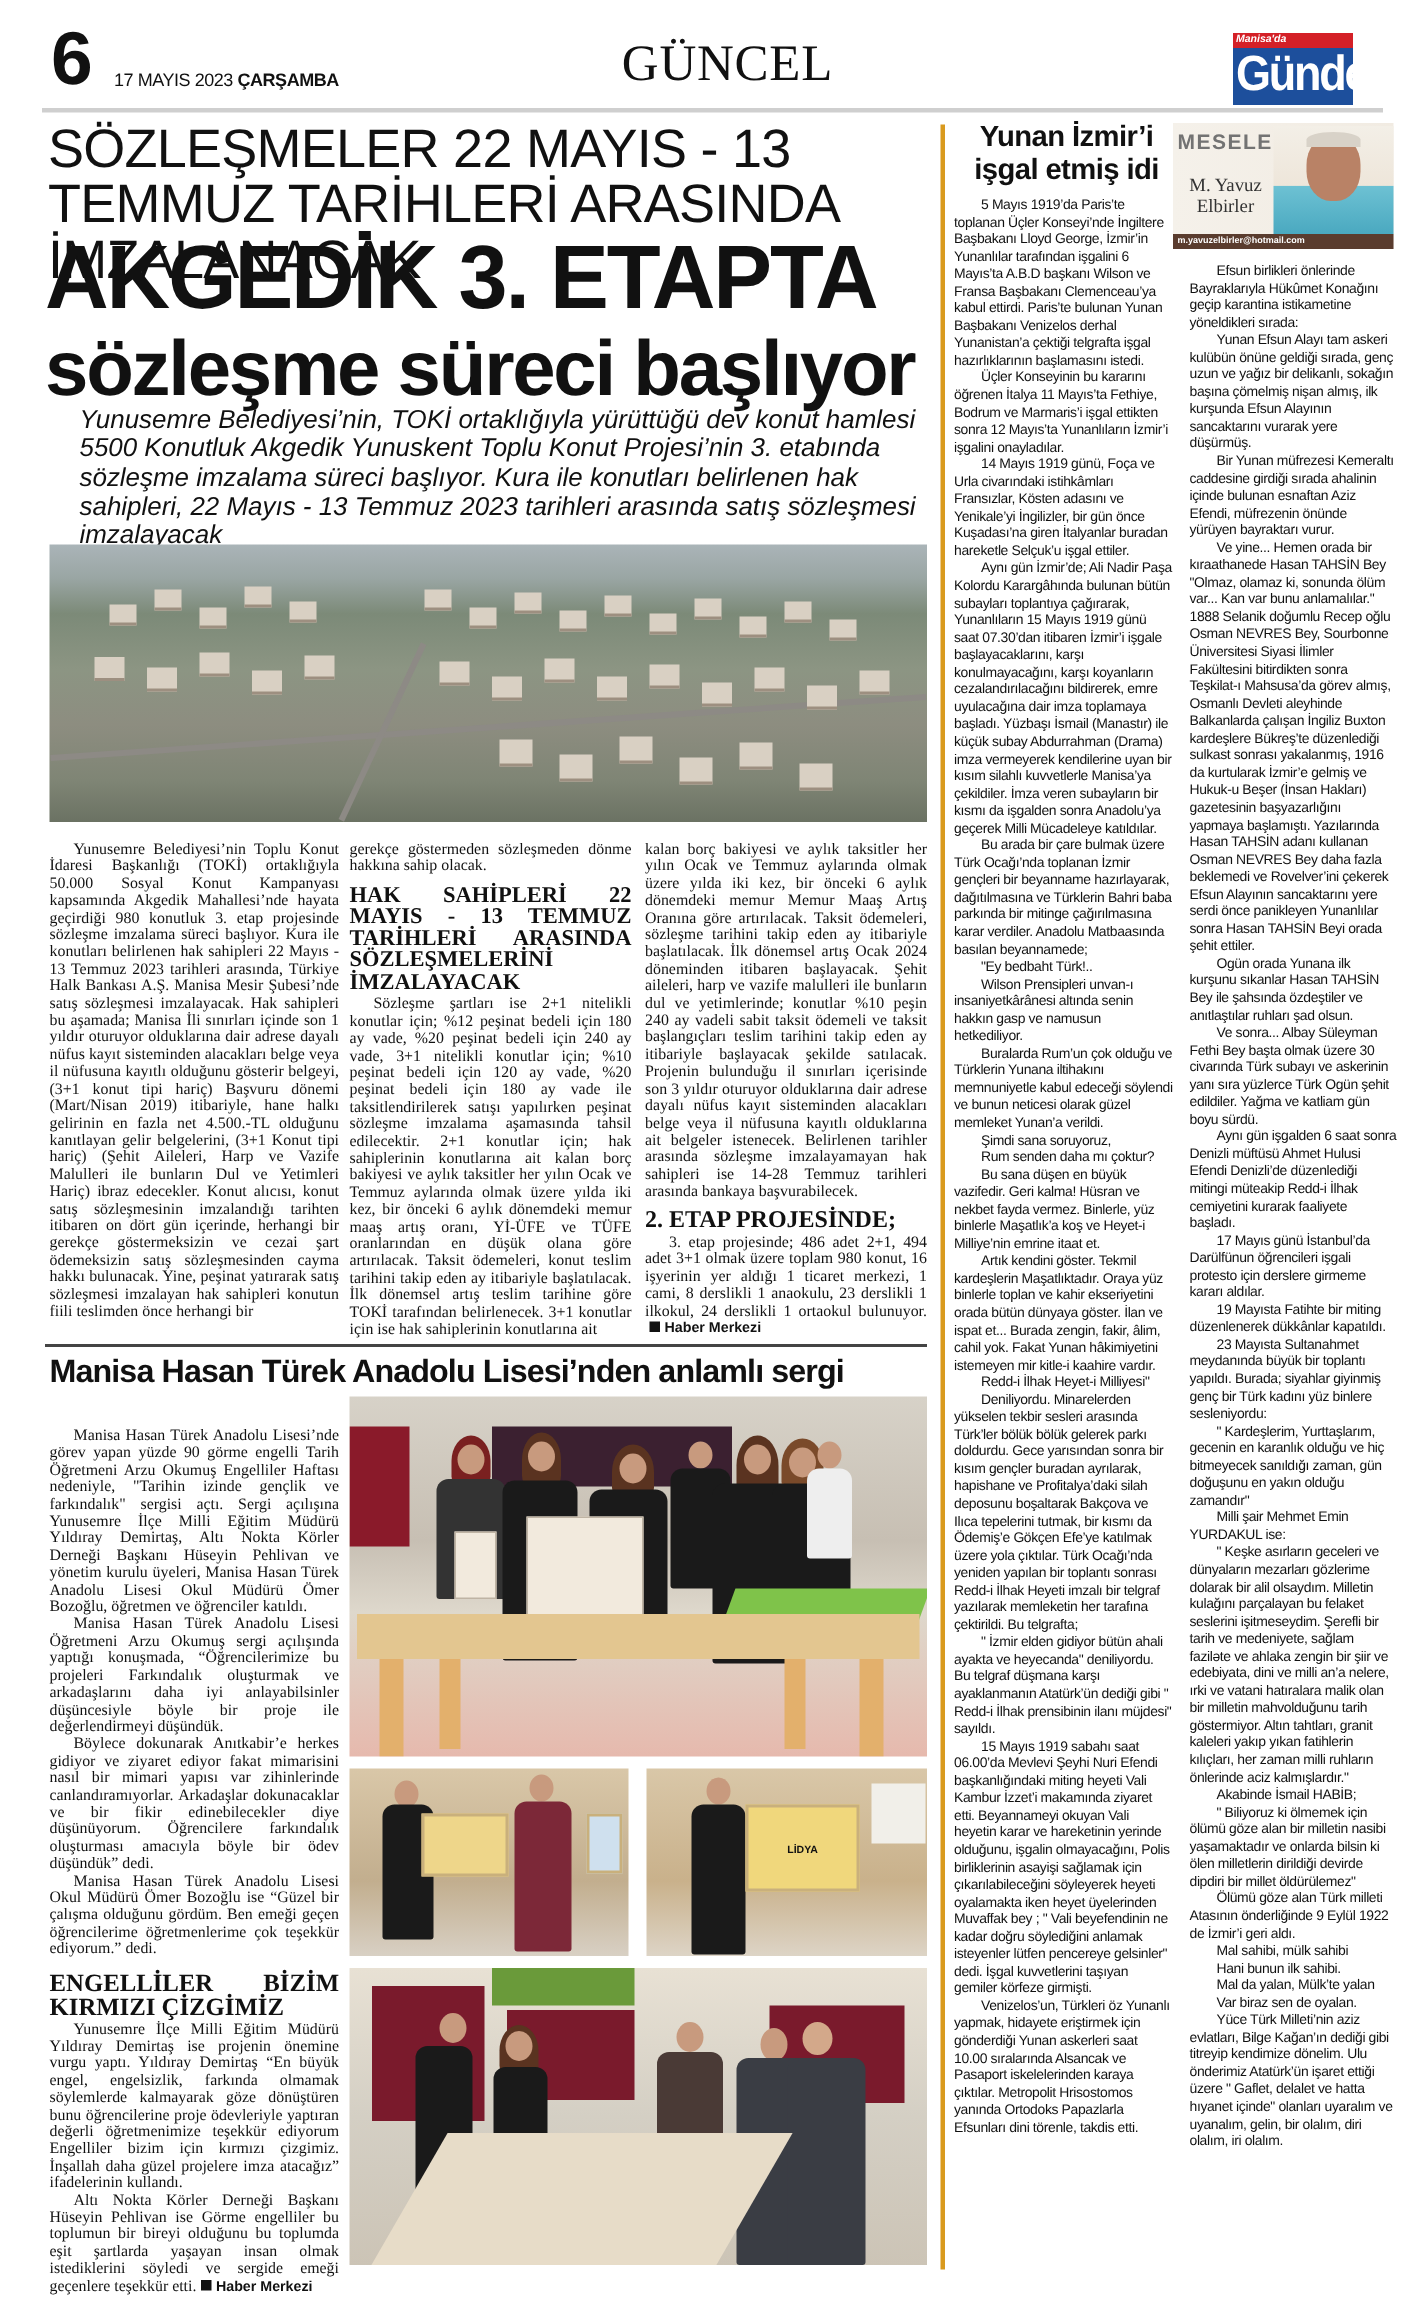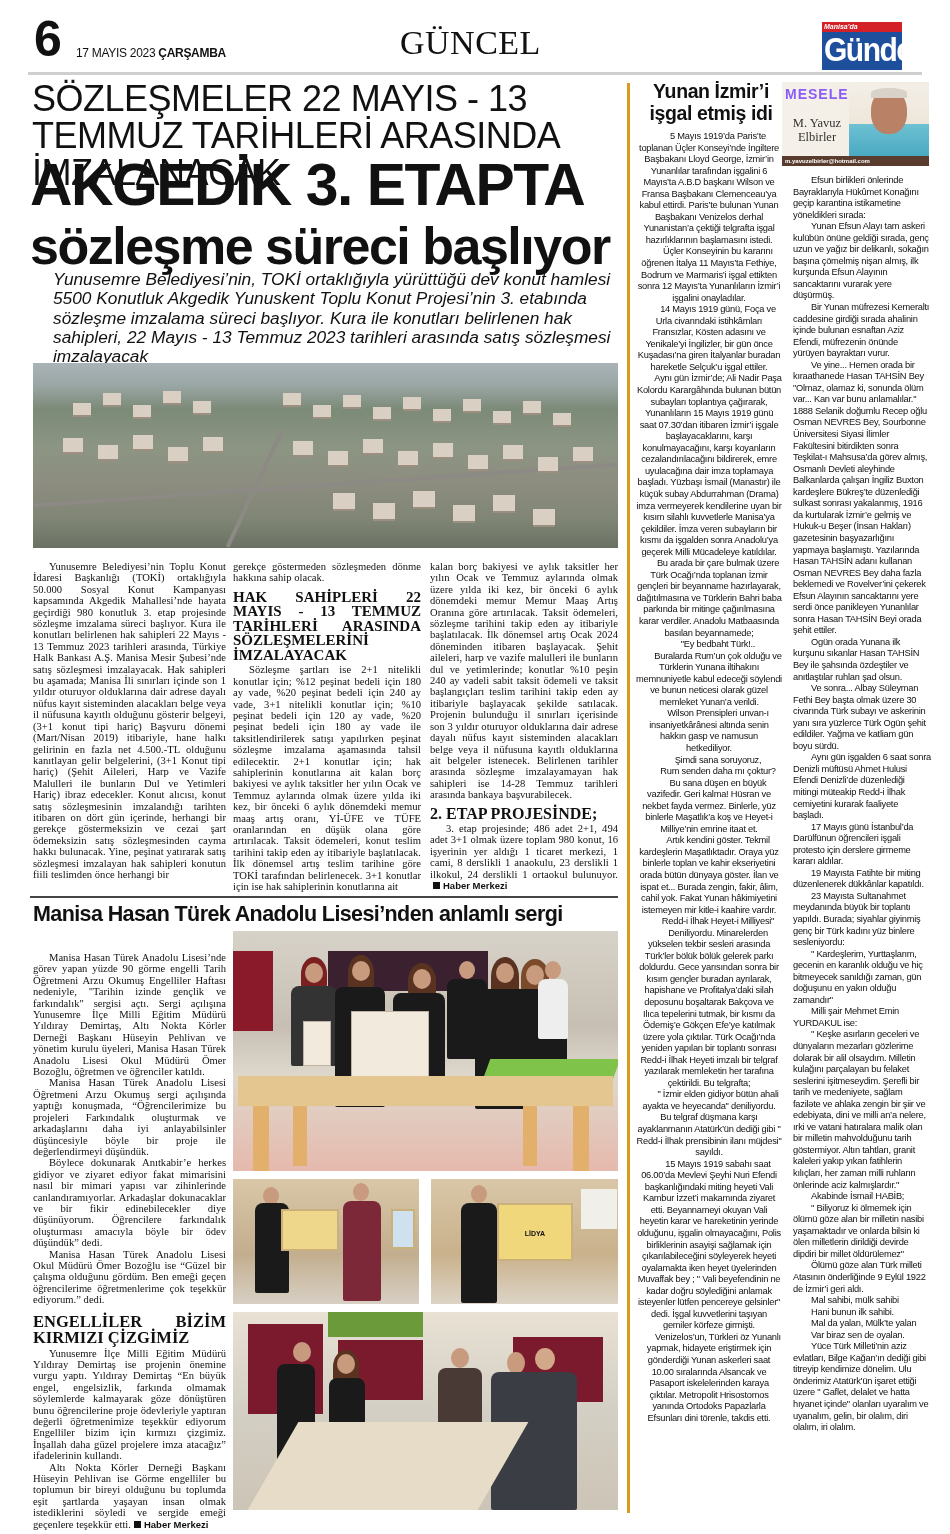--- a/index.html
+++ b/index.html
@@ -3,21 +3,21 @@
 <meta charset="utf-8">
 <style>
   * { box-sizing: border-box; margin: 0; padding: 0; }
   body { width: 950px; height: 1534px; background: #fff; position: relative; overflow: hidden; font-family: "Liberation Serif", serif; color: #111; }
   .abs { position: absolute; }
 
   
   #page-num { left: 34px; top: 14px; font-family: "Liberation Sans", sans-serif; font-weight: bold; font-size: 50px; line-height: 50px; }
   #date { left: 76px; top: 46px; font-family: "Liberation Sans", sans-serif; font-size: 12px; letter-spacing: -0.3px; }
   #date b { font-weight: bold; }
-  #section { left: 400px; top: 24px; width: 170px; font-family: "Liberation Serif", serif; font-size: 34px; letter-spacing: 0.5px; }
+  #section { left: 400px; top: 24px; width: 170px; text-align: center; font-family: "Liberation Serif", serif; font-size: 34px; letter-spacing: 0.5px; }
   #logo { left: 822px; top: 22px; width: 80px; height: 48px; background: #1d4f9c; overflow: hidden; }
   #logo .top { height: 10px; background: #d42027; font-family: "Liberation Sans", sans-serif; font-size: 7px; color: #fff; font-style: italic; font-weight: bold; padding-left: 2px; line-height: 10px; }
   #logo .name { font-family: "Liberation Sans", sans-serif; color: #fff; font-weight: bold; font-size: 30px; line-height: 36px; letter-spacing: -1.5px; padding-left: 2px; transform: scaleY(1.1); }
   #head-rule { left: 28px; top: 72px; width: 894px; height: 3px; background: #cfcfcf; }
 
   
   #kicker { left: 32px; top: 80px; width: 585px; font-family: "Liberation Sans", sans-serif; font-size: 36px; line-height: 37px; font-weight: normal; letter-spacing: -0.5px; transform-origin: left; }
   #headline1 { left: 30px; top: 152px; width: 590px; font-family: "Liberation Sans", sans-serif; font-weight: 900; font-size: 60px; line-height: 66px; letter-spacing: -1.5px; transform: scaleX(0.98); transform-origin: left; }
   #headline2 { left: 30px; top: 215px; width: 590px; font-family: "Liberation Sans", sans-serif; font-weight: 900; font-size: 52px; line-height: 62px; letter-spacing: -1.5px; }
   #deck { left: 32px; top: 270px; width: 585px; font-family: "Liberation Sans", sans-serif; font-style: italic; font-size: 17.3px; line-height: 19.3px; color: #111; margin-left: 21px; }
@@ -51,21 +51,21 @@
   .leg { position: absolute; background: #e3b06c; }
   .green { position: absolute; background: #7fc34a; }
   .model { position: absolute; background: #f2eadd; border: 1px solid #bfb4a4; }
   .map { position: absolute; background: #f0d77c; border: 2px solid #c9b07c; }
   .suit { position: absolute; background: #3a3d44; border-radius: 8px 8px 2px 2px; }
 
   
   #accent-bar { left: 627px; top: 83px; width: 3px; height: 1430px; background: #d99a1e; }
   #col-title { left: 636px; top: 80px; width: 150px; text-align: center; font-family: "Liberation Sans", sans-serif; font-weight: 900; font-size: 19.5px; line-height: 22px; letter-spacing: -0.4px; }
   #mesele-box { left: 782px; top: 82px; width: 147px; height: 84px; background: linear-gradient(90deg,#f5f1ea 0%,#f1ebe2 100%); }
-  #mesele-label { left: 785px; top: 86px; font-family: "Liberation Sans", sans-serif; font-weight: bold; font-size: 14px; color: #8b5cf6; letter-spacing: 1px; }
+  #mesele-label { left: 785px; top: 86px; font-family: "Liberation Sans", sans-serif; font-weight: bold; font-size: 14px; color: #737373; letter-spacing: 1px; }
   #author-name { left: 782px; top: 116px; width: 70px; text-align: center; font-family: "Liberation Serif", serif; font-size: 12.5px; line-height: 14px; color: #333; }
   #author-photo { left: 849px; top: 84px; width: 80px; height: 72px; background: linear-gradient(180deg,#f3efe7 0%,#eee6da 55%,#6dc1d3 56%,#4aa9c0 100%); overflow: hidden; }
   #author-email { left: 782px; top: 156px; width: 147px; height: 10px; background: #5a3c2e; color: #fff; font-family: "Liberation Sans", sans-serif; font-size: 6px; line-height: 10px; padding-left: 3px; font-weight: bold; }
   .sans-col { position: absolute; font-family: "Liberation Sans", sans-serif; font-size: 9.3px; line-height: 11.55px; color: #111; letter-spacing: -0.25px; }
   .sans-col p { text-indent: 18px; }
   .sans-col p.ind2 { padding-left: 18px; text-indent: 0; }
 </style>
 </head>
 <body>
 
@@ -221,29 +221,29 @@
 <div class="abs" id="col-title">Yunan İzmir’i işgal etmiş idi</div>
 <div class="abs" id="mesele-box"></div>
 <div class="abs" id="mesele-label">MESELE</div>
 <div class="abs" id="author-name">M. Yavuz Elbirler</div>
 <div class="abs" id="author-photo">
   <div style="position:absolute;left:22px;top:6px;width:36px;height:44px;border-radius:45%;background:#b98266;"></div>
   <div style="position:absolute;left:22px;top:4px;width:36px;height:10px;border-radius:50% 50% 0 0;background:#d8d2c8;"></div>
 </div>
 <div class="abs" id="author-email">m.yavuzelbirler@hotmail.com</div>
 
-<div class="sans-col" id="col-left" style="left:636px;top:131px;width:146px;text-align:center;">
+<div class="sans-col" id="col-left" style="left:636px;top:131px;width:146px;">
     <p>5 Mayıs 1919’da Paris’te toplanan Üçler Konseyi’nde İngiltere Başbakanı Lloyd George, İzmir’in Yunanlılar tarafından işgalini 6 Mayıs’ta A.B.D başkanı Wilson ve Fransa Başbakanı Clemenceau’ya kabul ettirdi. Paris’te bulunan Yunan Başbakanı Venizelos derhal Yunanistan’a çektiği telgrafta işgal hazırlıklarının başlamasını istedi.</p>
     <p>Üçler Konseyinin bu kararını öğrenen İtalya 11 Mayıs’ta Fethiye, Bodrum ve Marmaris’i işgal ettikten sonra 12 Mayıs’ta Yunanlıların İzmir’i işgalini onayladılar.</p>
     <p>14 Mayıs 1919 günü, Foça ve Urla civarındaki istihkâmları Fransızlar, Kösten adasını ve Yenikale’yi İngilizler, bir gün önce Kuşadası’na giren İtalyanlar buradan hareketle Selçuk’u işgal ettiler.</p>
     <p>Aynı gün İzmir’de; Ali Nadir Paşa Kolordu Karargâhında bulunan bütün subayları toplantıya çağırarak, Yunanlıların 15 Mayıs 1919 günü saat 07.30’dan itibaren İzmir’i işgale başlayacaklarını, karşı konulmayacağını, karşı koyanların cezalandırılacağını bildirerek, emre uyulacağına dair imza toplamaya başladı. Yüzbaşı İsmail (Manastır) ile küçük subay Abdurrahman (Drama) imza vermeyerek kendilerine uyan bir kısım silahlı kuvvetlerle Manisa’ya çekildiler. İmza veren subayların bir kısmı da işgalden sonra Anadolu’ya geçerek Milli Mücadeleye katıldılar.</p>
     <p>Bu arada bir çare bulmak üzere Türk Ocağı’nda toplanan İzmir gençleri bir beyanname hazırlayarak, dağıtılmasına ve Türklerin Bahri baba parkında bir mitinge çağırılmasına karar verdiler. Anadolu Matbaasında basılan beyannamede;</p>
     <p>"Ey bedbaht Türk!..</p>
+    <p>Wilson Prensipleri unvan-ı insaniyetkârânesi altında senin hakkın gasp ve namusun hetkediliyor.</p>
     <p>Buralarda Rum’un çok olduğu ve Türklerin Yunana iltihakını memnuniyetle kabul edeceği söylendi ve bunun neticesi olarak güzel memleket Yunan’a verildi.</p>
-    <p>Wilson Prensipleri unvan-ı insaniyetkârânesi altında senin hakkın gasp ve namusun hetkediliyor.</p>
     <p class="ind2">Şimdi sana soruyoruz,</p>
     <p class="ind2">Rum senden daha mı çoktur?</p>
     <p>Bu sana düşen en büyük vazifedir. Geri kalma! Hüsran ve nekbet fayda vermez. Binlerle, yüz binlerle Maşatlık’a koş ve Heyet-i Milliye’nin emrine itaat et.</p>
     <p>Artık kendini göster. Tekmil kardeşlerin Maşatlıktadır. Oraya yüz binlerle toplan ve kahir ekseriyetini orada bütün dünyaya göster. İlan ve ispat et... Burada zengin, fakir, âlim, cahil yok. Fakat Yunan hâkimiyetini istemeyen mir kitle-i kaahire vardır.</p>
     <p>Redd-i İlhak Heyet-i Milliyesi"</p>
     <p>Deniliyordu. Minarelerden yükselen tekbir sesleri arasında Türk’ler bölük bölük gelerek parkı doldurdu. Gece yarısından sonra bir kısım gençler buradan ayrılarak, hapishane ve Profitalya’daki silah deposunu boşaltarak Bakçova ve Ilıca tepelerini tutmak, bir kısmı da Ödemiş’e Gökçen Efe’ye katılmak üzere yola çıktılar. Türk Ocağı’nda yeniden yapılan bir toplantı sonrası Redd-i İlhak Heyeti imzalı bir telgraf yazılarak memleketin her tarafına çektirildi. Bu telgrafta;</p>
     <p>" İzmir elden gidiyor bütün ahali ayakta ve heyecanda" deniliyordu. Bu telgraf düşmana karşı ayaklanmanın Atatürk’ün dediği gibi " Redd-i İlhak prensibinin ilanı müjdesi" sayıldı.</p>
     <p>15 Mayıs 1919 sabahı saat 06.00’da Mevlevi Şeyhi Nuri Efendi başkanlığındaki miting heyeti Vali Kambur İzzet’i makamında ziyaret etti. Beyannameyi okuyan Vali heyetin karar ve hareketinin yerinde olduğunu, işgalin olmayacağını, Polis birliklerinin asayişi sağlamak için çıkarılabileceğini söyleyerek heyeti oyalamakta iken heyet üyelerinden Muvaffak bey ; " Vali beyefendinin ne kadar doğru söylediğini anlamak isteyenler lütfen pencereye gelsinler" dedi. İşgal kuvvetlerini taşıyan gemiler körfeze girmişti.</p>
     <p>Venizelos’un, Türkleri öz Yunanlı yapmak, hidayete eriştirmek için gönderdiği Yunan askerleri saat 10.00 sıralarında Alsancak ve Pasaport iskelelerinden karaya çıktılar. Metropolit Hrisostomos yanında Ortodoks Papazlarla Efsunları dini törenle, takdis etti.</p>
   </div>

